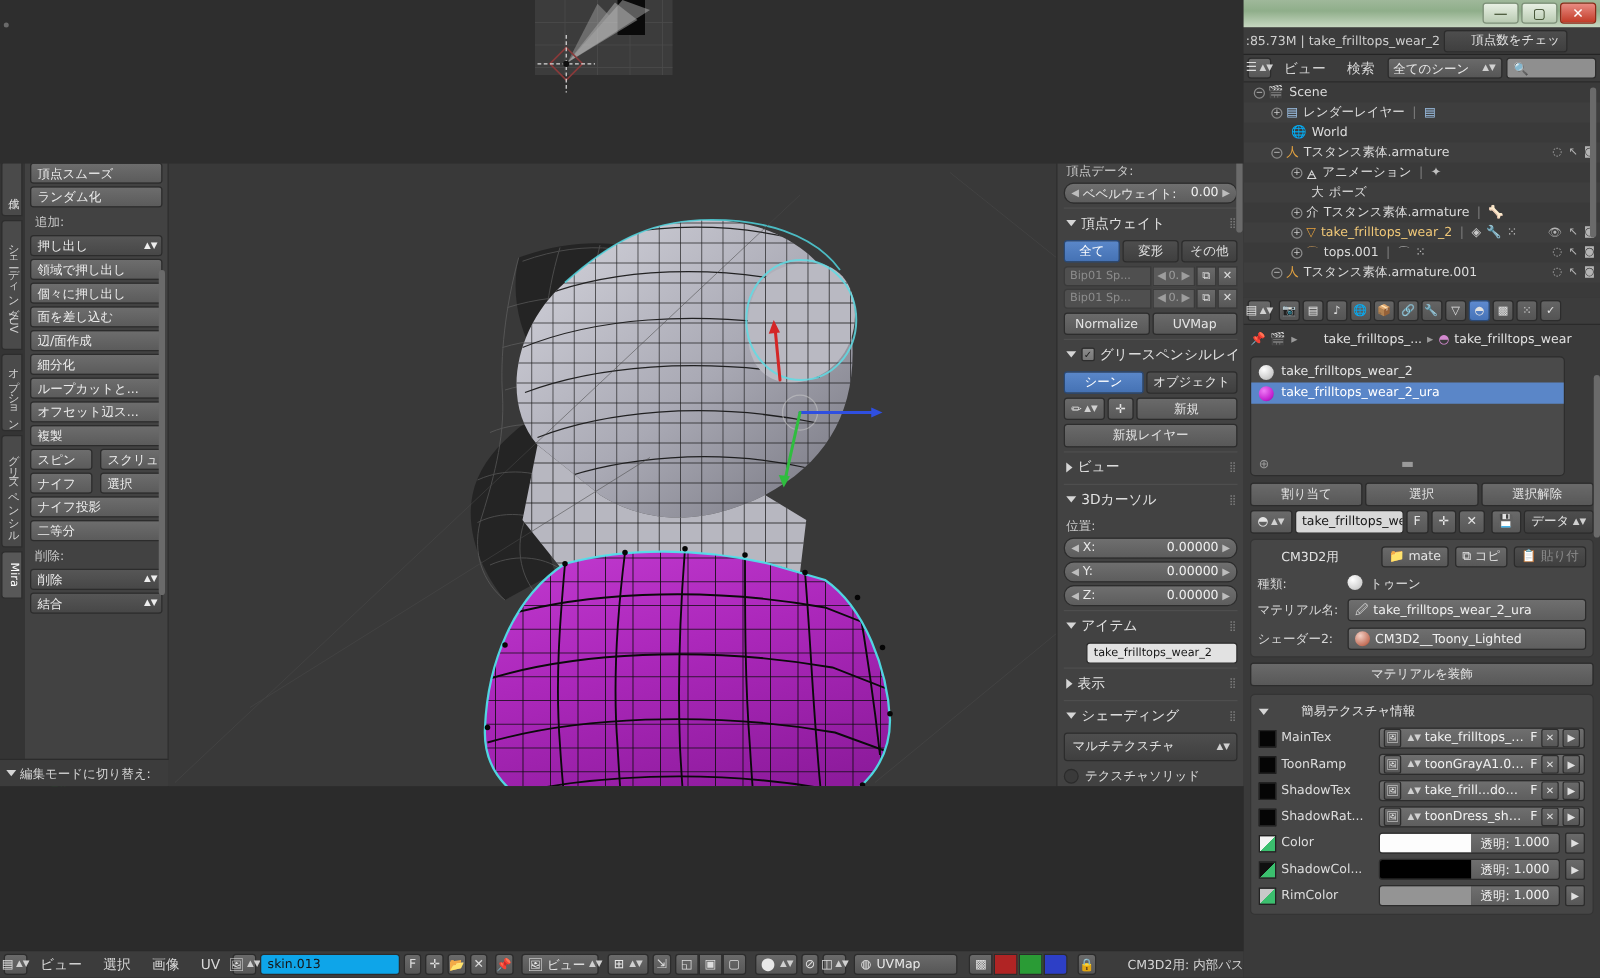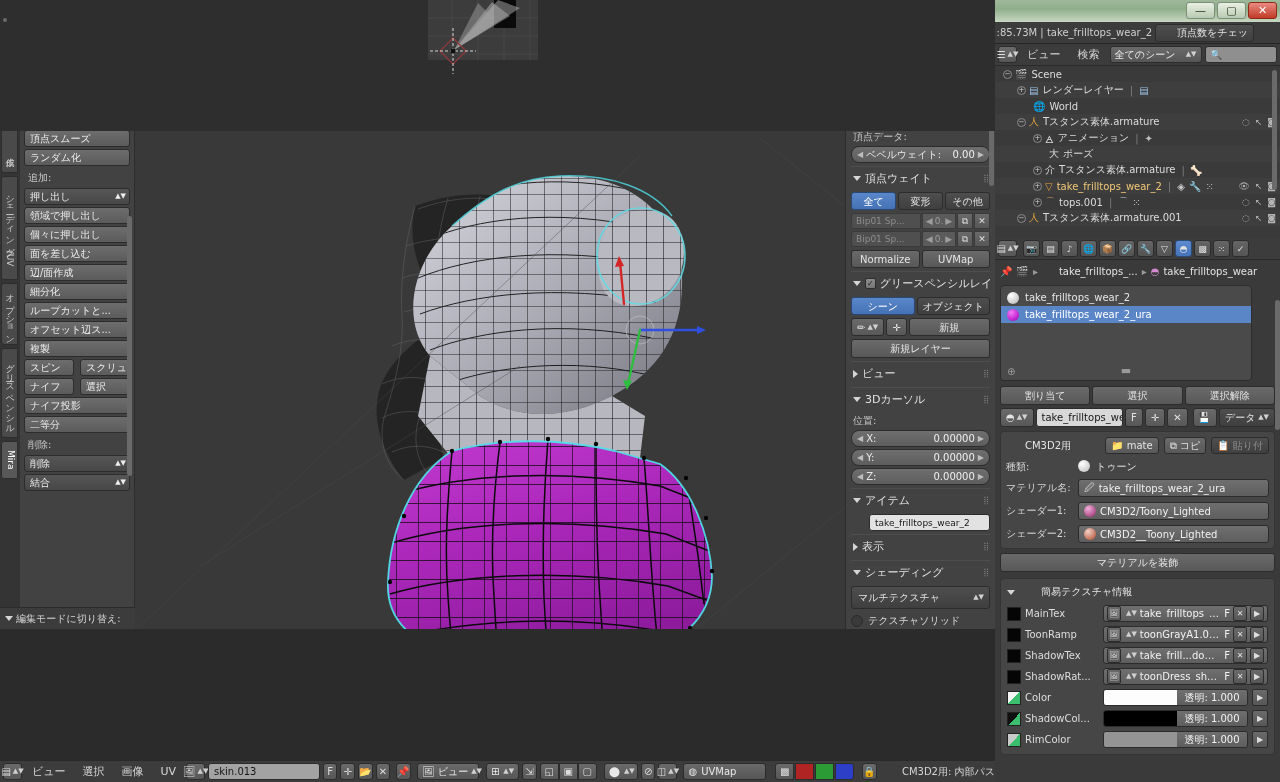--- a/index.html
+++ b/index.html
@@ -810,27 +810,20 @@
           <span>トゥーン</span>
         </span>
       </div>
       <div class="prow">
         <span class="plbl">マテリアル名:</span>
         <span class="pfield">
           <span style="color:#cfcfcf">🖉</span>
           <span>take_frilltops_wear_2_ura</span>
         </span>
       </div>
-      <div class="prow">
-        <span class="plbl">シェーダー1:</span>
-        <span class="pfield">
-          <span class="sphere" style="background:radial-gradient(circle at 35% 30%,#f0b0d8,#b04c8a 70%,#6c2450)"></span>
-          <span>CM3D2/Toony_Lighted</span>
-        </span>
-      </div>
       <div class="prow" style="margin-bottom:0">
         <span class="plbl">シェーダー2:</span>
         <span class="pfield">
           <span class="sphere" style="background:radial-gradient(circle at 35% 30%,#f3cfc4,#c3705a 70%,#6e3020)"></span>
           <span>CM3D2__Toony_Lighted</span>
         </span>
       </div>
     </div>
 
     <div class="btn" style="width:100%;height:19px;margin-top:4px;gap:5px">
@@ -961,21 +954,21 @@
   </svg>
 </div>
 
 <div id="bottombar">
   <div class="icbox">▤<span class="spin">▲▼</span></div>
   <div class="hdr-menu">ビュー</div>
   <div class="hdr-menu">選択</div>
   <div class="hdr-menu">画像</div>
   <div class="hdr-menu">UV</div>
   <div class="icbox">🖼<span class="spin">▲▼</span></div>
-  <div class="field" style="width:146px;background:#a3a3a3">skin.013</div>
+  <div class="field" style="width:146px;background:#0ea5e9">skin.013</div>
   <div class="icbox">F</div>
   <div class="icbox">✛</div>
   <div class="icbox">📂</div>
   <div class="icbox">✕</div>
   <div class="icbox" style="margin-left:3px">📌</div>
   <div class="dropdown" style="width:62px;margin-left:3px;gap:3px">
     <span>🖼</span>
     <span>ビュー</span>
     <span class="spin" style="margin-left:auto">▲▼</span>
   </div>

